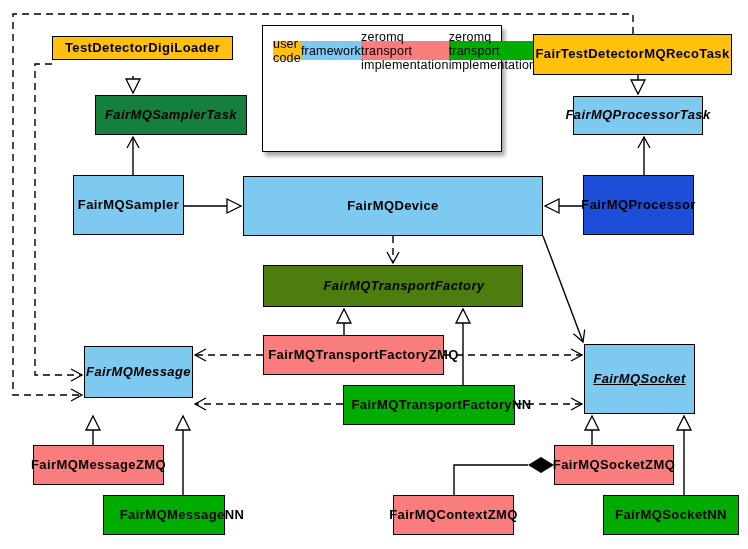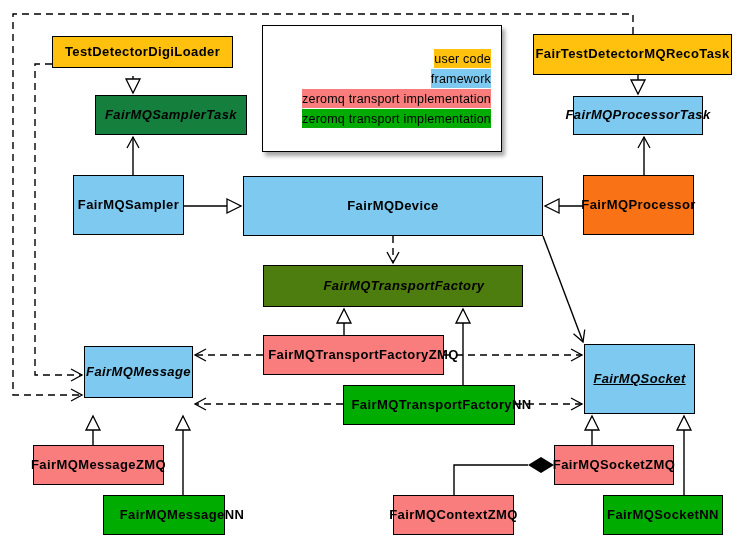--- a/index.html
+++ b/index.html
@@ -10,21 +10,21 @@
   #wires{position:absolute;left:0;top:0;width:748px;height:549px;}
   .node{
     position:absolute;box-sizing:border-box;border:1.5px solid #000;
     display:flex;align-items:center;justify-content:center;text-align:center;
     font-size:13px;font-weight:bold;color:#000;letter-spacing:0.4px;line-height:1.1;
   }
   .abstract{font-style:italic;}
   .legend{
     position:absolute;left:262px;top:25px;width:240px;height:127px;box-sizing:border-box;
     background:#fff;border:1.6px solid #000;box-shadow:3px 4px 4px rgba(0,0,0,0.35);
-    display:flex;flex-direction:column;justify-content:space-between;padding:23px 10px;align-items:flex-end;
+    display:flex;flex-direction:row;justify-content:space-between;padding:15px 10px;
   }
   .legend-bar{
     height:19px;display:flex;align-items:center;justify-content:center;
     font-size:12.5px;font-weight:normal;color:#000;letter-spacing:0.2px;
   }
 </style>
 </head>
 <body>
 
 <div id="stage">
@@ -71,47 +71,47 @@
     <polygon points="528,465 541,457 554,465 541,473" fill="#000"></polygon>
   </svg>
 
   <div class="legend">
     <div class="legend-bar" style="background: rgb(255, 193, 13);">user code</div>
     <div class="legend-bar" style="background: rgb(125, 201, 240);">framework</div>
     <div class="legend-bar" style="background: rgb(250, 125, 125);">zeromq transport implementation</div>
     <div class="legend-bar" style="background: rgb(0, 172, 0);">zeromq transport implementation</div>
   </div>
 
-  <div class="node" style="left: 52px; top: 36px; width: 181px; height: 32px; background: rgb(255, 193, 13);">TestDetectorDigiLoader</div>
+  <div class="node" style="left: 52px; top: 36px; width: 181px; height: 24px; background: rgb(255, 193, 13);">TestDetectorDigiLoader</div>
 
   <div class="node" style="left: 533px; top: 34px; width: 199px; height: 41px; background: rgb(255, 193, 13);">FairTestDetectorMQRecoTask</div>
 
   <div class="node abstract" style="left: 63px; top: 95px; width: 152px; height: 40px; background: #15803d; margin-left: 32px;">FairMQSamplerTask</div>
 
   <div class="node abstract" style="left: 573px; top: 96px; width: 130px; height: 39px; background: rgb(125, 201, 240);">FairMQProcessorTask</div>
 
   <div class="node" style="left: 73px; top: 175px; width: 111px; height: 60px; background: rgb(125, 201, 240);">FairMQSampler</div>
 
   <div class="node" style="left: 243px; top: 176px; width: 300px; height: 60px; background: rgb(125, 201, 240);">FairMQDevice</div>
 
-  <div class="node" style="left: 583px; top: 175px; width: 111px; height: 60px; background: #f97316;">FairMQProcessor</div>
+  <div class="node" style="left: 583px; top: 175px; width: 111px; height: 60px; background: #1d4ed8;">FairMQProcessor</div>
 
   <div class="node abstract" style="left: 263px; top: 265px; width: 260px; height: 42px; background: #4d7c0f; padding-left: 22px;">FairMQTransportFactory</div>
 
   <div class="node" style="left: 263px; top: 335px; width: 181px; height: 40px; background: rgb(250, 125, 125); padding-left: 20px;">FairMQTransportFactoryZMQ</div>
 
   <div class="node" style="left: 343px; top: 385px; width: 172px; height: 40px; background: rgb(0, 172, 0); padding-left: 25px;">FairMQTransportFactoryNN</div>
 
   <div class="node abstract" style="left: 84px; top: 346px; width: 109px; height: 52px; background: rgb(125, 201, 240);">FairMQMessage</div>
 
   <div class="node abstract" style="left: 584px; top: 344px; width: 111px; height: 70px; background: rgb(125, 201, 240); text-decoration: underline;">FairMQSocket</div>
 
   <div class="node" style="left: 33px; top: 445px; width: 131px; height: 40px; background: rgb(250, 125, 125);">FairMQMessageZMQ</div>
 
   <div class="node" style="left: 103px; top: 495px; width: 122px; height: 40px; background: rgb(0, 172, 0); padding-left: 36px;">FairMQMessageNN</div>
 
   <div class="node" style="left: 393px; top: 495px; width: 121px; height: 40px; background: rgb(250, 125, 125);">FairMQContextZMQ</div>
 
   <div class="node" style="left: 554px; top: 445px; width: 120px; height: 40px; background: rgb(250, 125, 125);">FairMQSocketZMQ</div>
 
-  <div class="node" style="left: 603px; top: 495px; width: 120px; height: 40px; background: rgb(0, 172, 0);">FairMQSocketNN</div>
+  <div class="node" style="left: 603px; top: 495px; width: 136px; height: 40px; background: rgb(0, 172, 0);">FairMQSocketNN</div>
 
 </div>
 
 </body></html>

